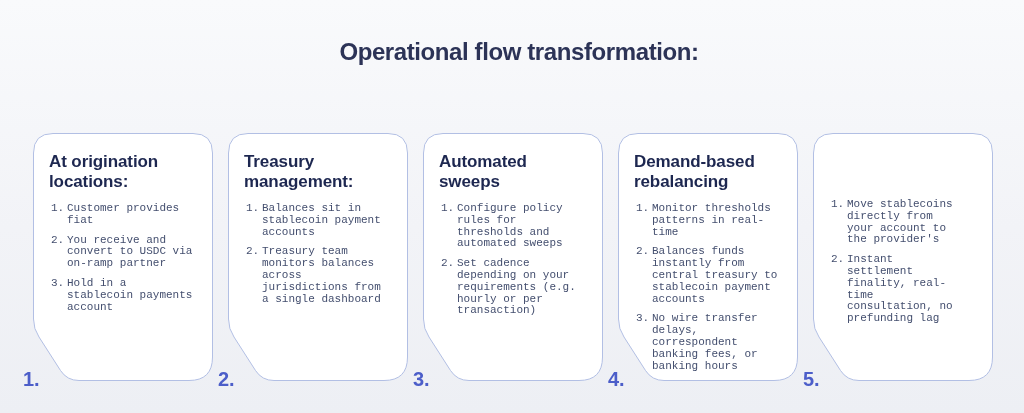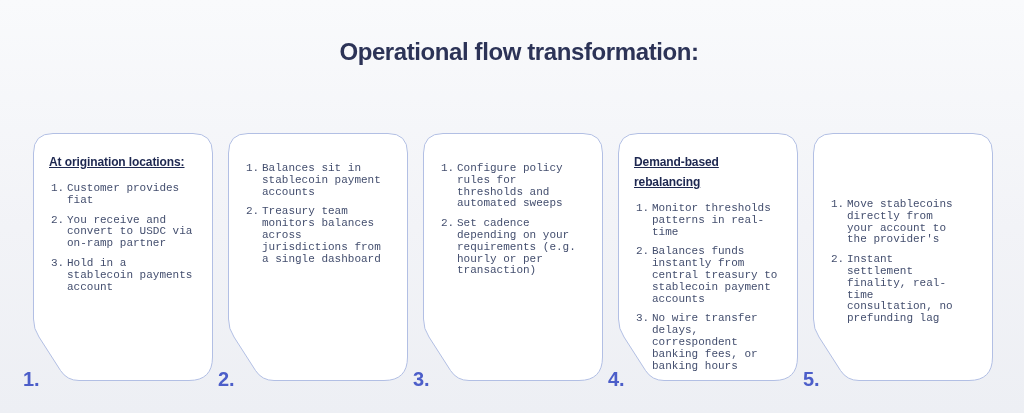--- a/index.html
+++ b/index.html
@@ -47,26 +47,25 @@
     height: 248px;
     display: block;
   }
   .card-content {
     position: relative;
     padding: 19px 16px 0 16px;
     box-sizing: border-box;
   }
   .card-title {
     margin: 0;
-    font-size: 12px;
+    font-size: 17px;
     line-height: 20px;
     font-weight: bold;
     letter-spacing: -0.1px;
     color: #1d2750;
-    text-decoration: underline;
   }
   .card-list {
     margin: 11px 0 0 0;
     padding: 0 0 0 18px;
     list-style: none;
     counter-reset: step;
     font-size: 11px;
     line-height: 11.8px;
     color: #434e6e;
   }
@@ -114,33 +113,35 @@
         </ol>
       </div>
       <span class="card-number">1.</span>
     </div>
 
     <div class="card">
       <svg class="card-bg" viewBox="0 0 180 248">
         <path d="M 20 0.5 L 160 0.5 Q 179.5 0.5 179.5 20 L 179.5 224 Q 179.5 247.5 156 247.5 L 46 247.5 Q 34 247.5 27.5 237.5 L 6 204 Q 0.5 196 0.5 186 L 0.5 20 Q 0.5 0.5 20 0.5 Z" fill="#ffffff" stroke="#b2bfe4" stroke-width="1"></path>
       </svg>
       <div class="card-content">
+        <h2 class="card-title">Treasury management:</h2>
         <ol class="card-list">
           <li><span>Balances sit in stablecoin payment accounts</span></li>
           <li><span>Treasury team monitors balances across jurisdictions from a single dashboard</span></li>
         </ol>
       </div>
       <span class="card-number">2.</span>
     </div>
 
     <div class="card">
       <svg class="card-bg" viewBox="0 0 180 248">
         <path d="M 20 0.5 L 160 0.5 Q 179.5 0.5 179.5 20 L 179.5 224 Q 179.5 247.5 156 247.5 L 46 247.5 Q 34 247.5 27.5 237.5 L 6 204 Q 0.5 196 0.5 186 L 0.5 20 Q 0.5 0.5 20 0.5 Z" fill="#ffffff" stroke="#b2bfe4" stroke-width="1"></path>
       </svg>
       <div class="card-content">
+        <h2 class="card-title">Automated sweeps</h2>
         <ol class="card-list">
           <li><span>Configure policy rules for thresholds and automated sweeps</span></li>
           <li><span>Set cadence depending on your requirements (e.g. hourly or per transaction)</span></li>
         </ol>
       </div>
       <span class="card-number">3.</span>
     </div>
 
     <div class="card">
       <svg class="card-bg" viewBox="0 0 180 248">

